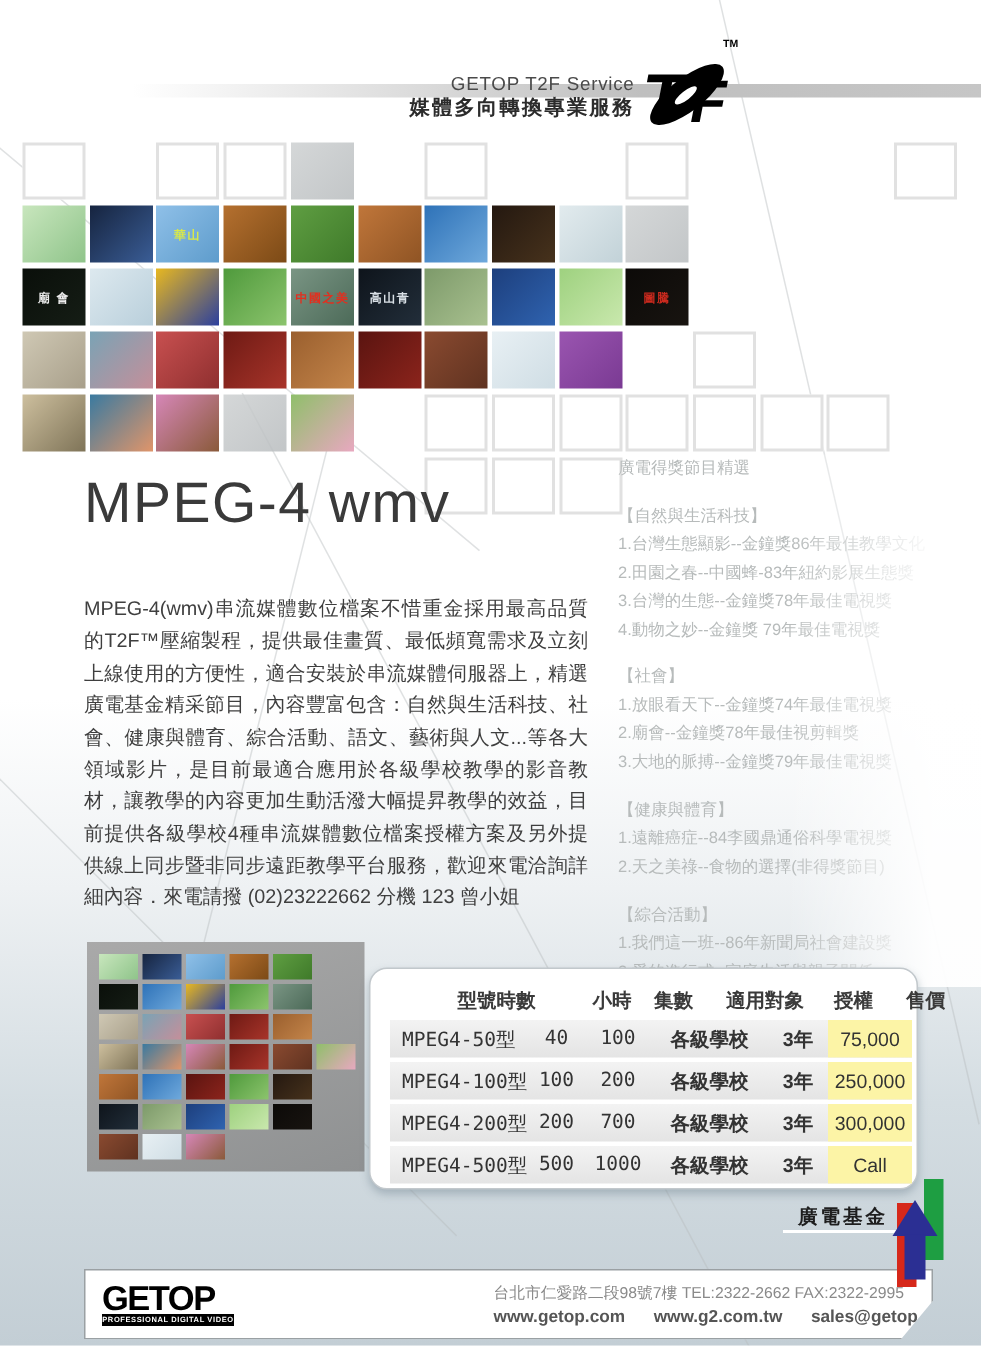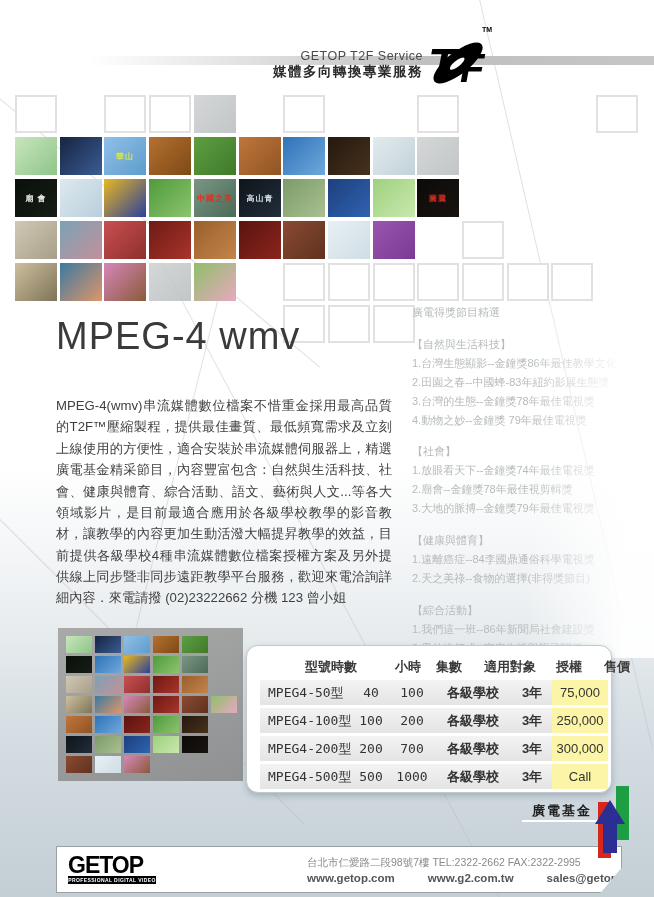--- a/index.html
+++ b/index.html
@@ -79,23 +79,23 @@
   .footer{position:absolute;left:56px;top:846px;width:566px;height:47px;background:#fff;
           border:1px solid #9aa0a3;box-sizing:border-box;z-index:5;
           clip-path:polygon(0 0,100% 0,100% 45%,96.2% 100%,0 100%);}
   .getop-logo{position:absolute;left:11px;top:7px;width:92px;}
   .getop-word{font-size:23px;font-weight:900;letter-spacing:-1px;color:#000;line-height:22px;}
   .getop-sub{width:88px;height:8px;background:#000;color:#fff;font-size:5px;letter-spacing:.4px;
              text-align:center;line-height:8px;font-weight:bold;}
   .company{position:absolute;left:106px;top:8px;}
   .co-zh{font-size:15px;font-weight:bold;letter-spacing:2.5px;color:#111;line-height:17px;}
   .co-en{font-size:8.5px;letter-spacing:1.7px;color:#333;margin-top:4px;}
-  .contact{position:absolute;left:250px;top:8px;width:300px;}
+  .contact{position:absolute;left:272px;top:8px;width:300px;}
   .addr{font-size:10.5px;color:#8a8a8a;line-height:14px;white-space:nowrap;}
-  .links{display:flex;gap:33px;font-size:11.5px;color:#555;font-weight:bold;margin-top:3px;}
+  .links{display:flex;gap:19px;font-size:11.5px;color:#555;font-weight:bold;margin-top:3px;}
 </style>
 </head>
 <body>
 
 <div class="page">
 
   <div class="dline" style="left:120px;top:-60px;height:520px;transform:rotate(-50deg);"></div>
   <div class="dline" style="left:560px;top:-60px;height:820px;transform:rotate(-13deg);"></div>
   <div class="dline" style="left:330px;top:220px;height:720px;transform:rotate(-28deg);"></div>
   <div class="dline" style="left:120px;top:380px;height:520px;transform:rotate(-45deg);"></div>

